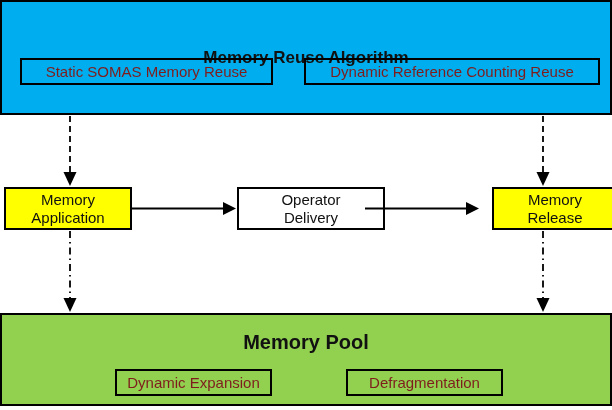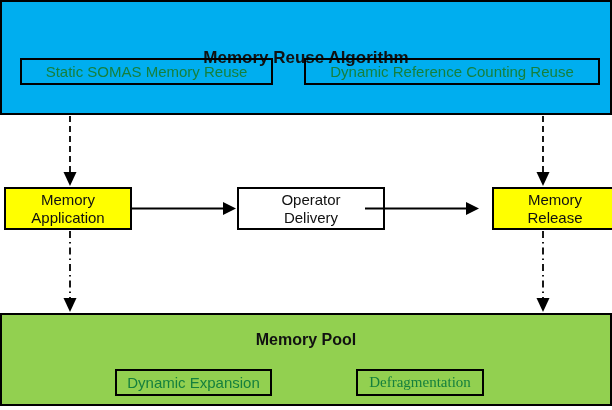--- a/index.html
+++ b/index.html
@@ -27,36 +27,36 @@
   }
   .panel-title {
     position: absolute;
     left: 0; right: 0;
     text-align: center;
     font-weight: bold;
     font-size: 17px;
     color: #111111;
   }
   .title-algorithm { top: 20px; margin-top: 28px; }
-  .title-pool { top: 331px; font-size: 16px; }
+  .title-pool { top: 331px; font-size: 20px; }
   .sub-box {
     position: absolute;
     border: 2px solid #000000;
     background: transparent;
     display: flex;
     align-items: center;
     justify-content: center;
     text-align: center;
     font-size: 15px;
-    color: #15803d;
+    color: #7f1d1d;
   }
   .sub-static   { left: 20px;  top: 58px;  width: 253px; height: 27px; }
   .sub-dynamic  { left: 304px; top: 58px;  width: 296px; height: 27px; }
   .sub-expand   { left: 115px; top: 369px; width: 157px; height: 27px; }
-  .sub-defrag   { left: 356px; top: 369px; width: 128px; height: 27px; font-family: Liberation Serif, serif; }
+  .sub-defrag   { left: 346px; top: 369px; width: 157px; height: 27px; }
   .node {
     position: absolute;
     top: 187px;
     height: 43px;
     border: 2px solid #000000;
     display: flex;
     align-items: center;
     justify-content: center;
     text-align: center;
     font-size: 15px;

